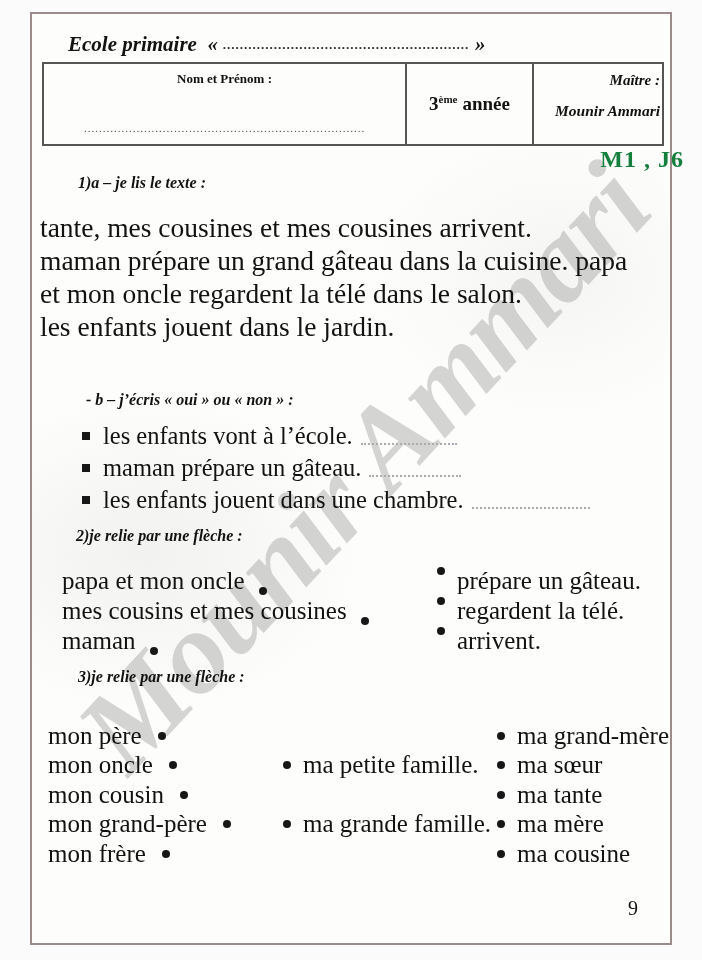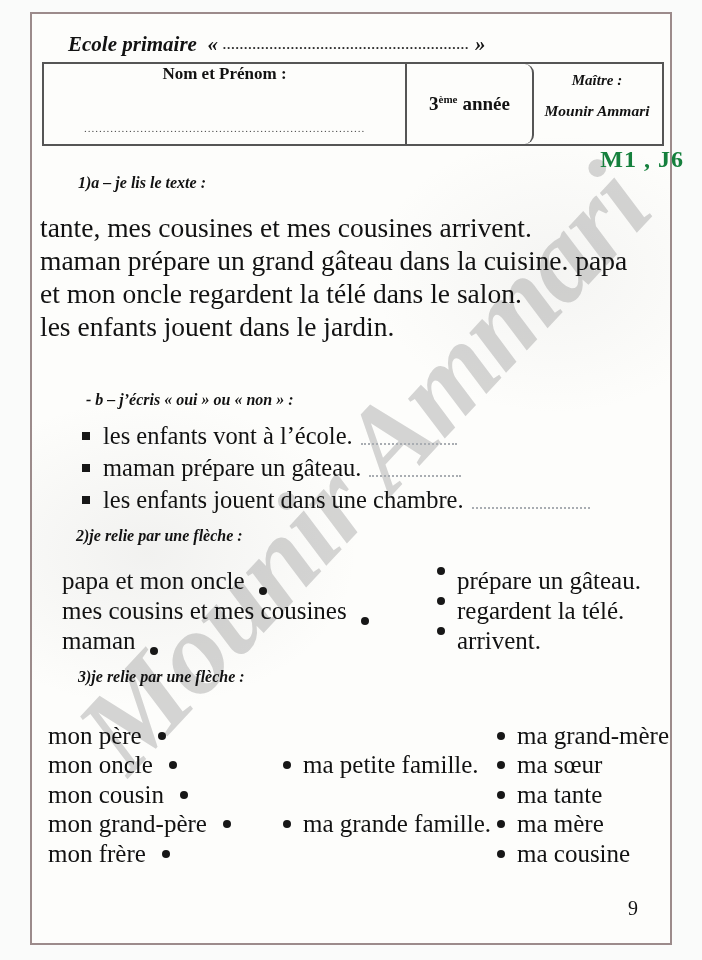--- a/index.html
+++ b/index.html
@@ -26,23 +26,23 @@
   }
   .content{position:absolute;inset:0;z-index:2;}
   
   .school-line{position:absolute;left:68px;top:32px;font-size:21px;font-weight:bold;font-style:italic;white-space:nowrap;}
   .school-dots{font-size:13px;font-weight:bold;letter-spacing:1px;color:#2b2b2b;vertical-align:2px;}
   .guillemet{font-weight:bold;}
   .info-table{position:absolute;left:42px;top:62px;width:618px;height:80px;border:2px solid #555;display:flex;}
   .cell{border-right:2px solid #555;box-sizing:border-box;position:relative;}
   .cell:last-child{border-right:none;}
   .cell-name{width:363px;}
-  .cell-grade{width:127px;display:flex;align-items:center;justify-content:center;border-radius:9px;}
-  .cell-teacher{width:126px;text-align:center;}
-  .name-label{text-align:center;font-size:17px;font-weight:bold;}
+  .cell-grade{width:127px;display:flex;align-items:center;justify-content:center;}
+  .cell-teacher{width:126px;text-align:right;}
+  .name-label{margin-top:7px;text-align:center;font-size:13px;font-weight:bold;}
   .name-dots{position:absolute;bottom:10px;left:0;right:0;text-align:center;font-size:11px;letter-spacing:1px;color:#4a4a4a;}
   .grade{font-size:19px;font-weight:bold;}
   .grade sup{font-size:11px;}
   .grade .rest{margin-left:5px;}
   .teacher-label{margin-top:8px;font-size:15px;font-weight:bold;font-style:italic;}
   .teacher-name{margin-top:13px;font-size:15.5px;font-weight:bold;font-style:italic;}
   
   .lesson-code{position:absolute;left:0;width:684px;top:146px;text-align:right;
     font-size:24px;font-weight:bold;color:#15803d;letter-spacing:1px;}
   

